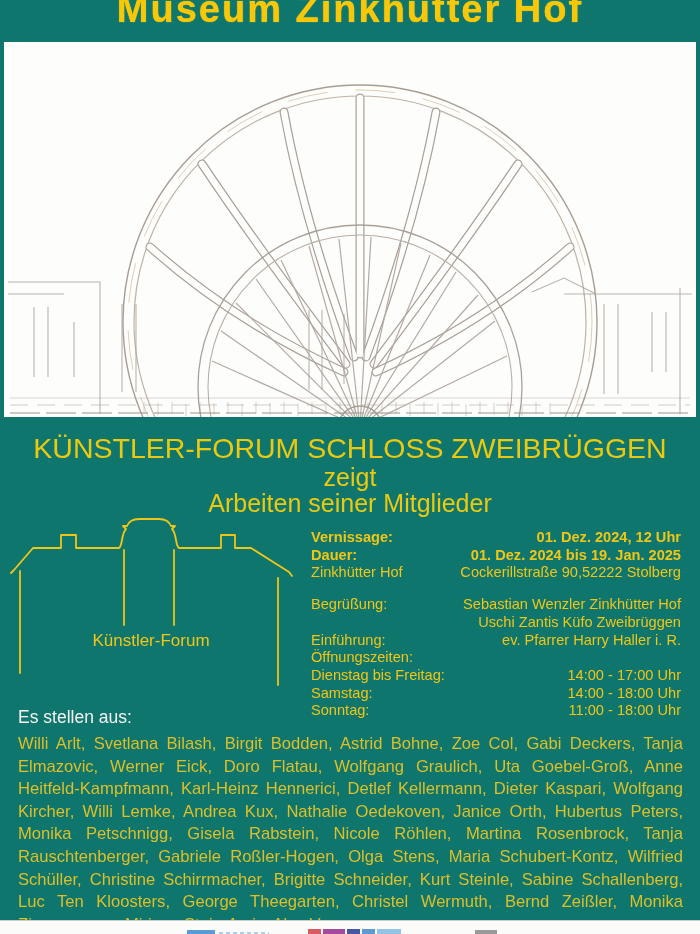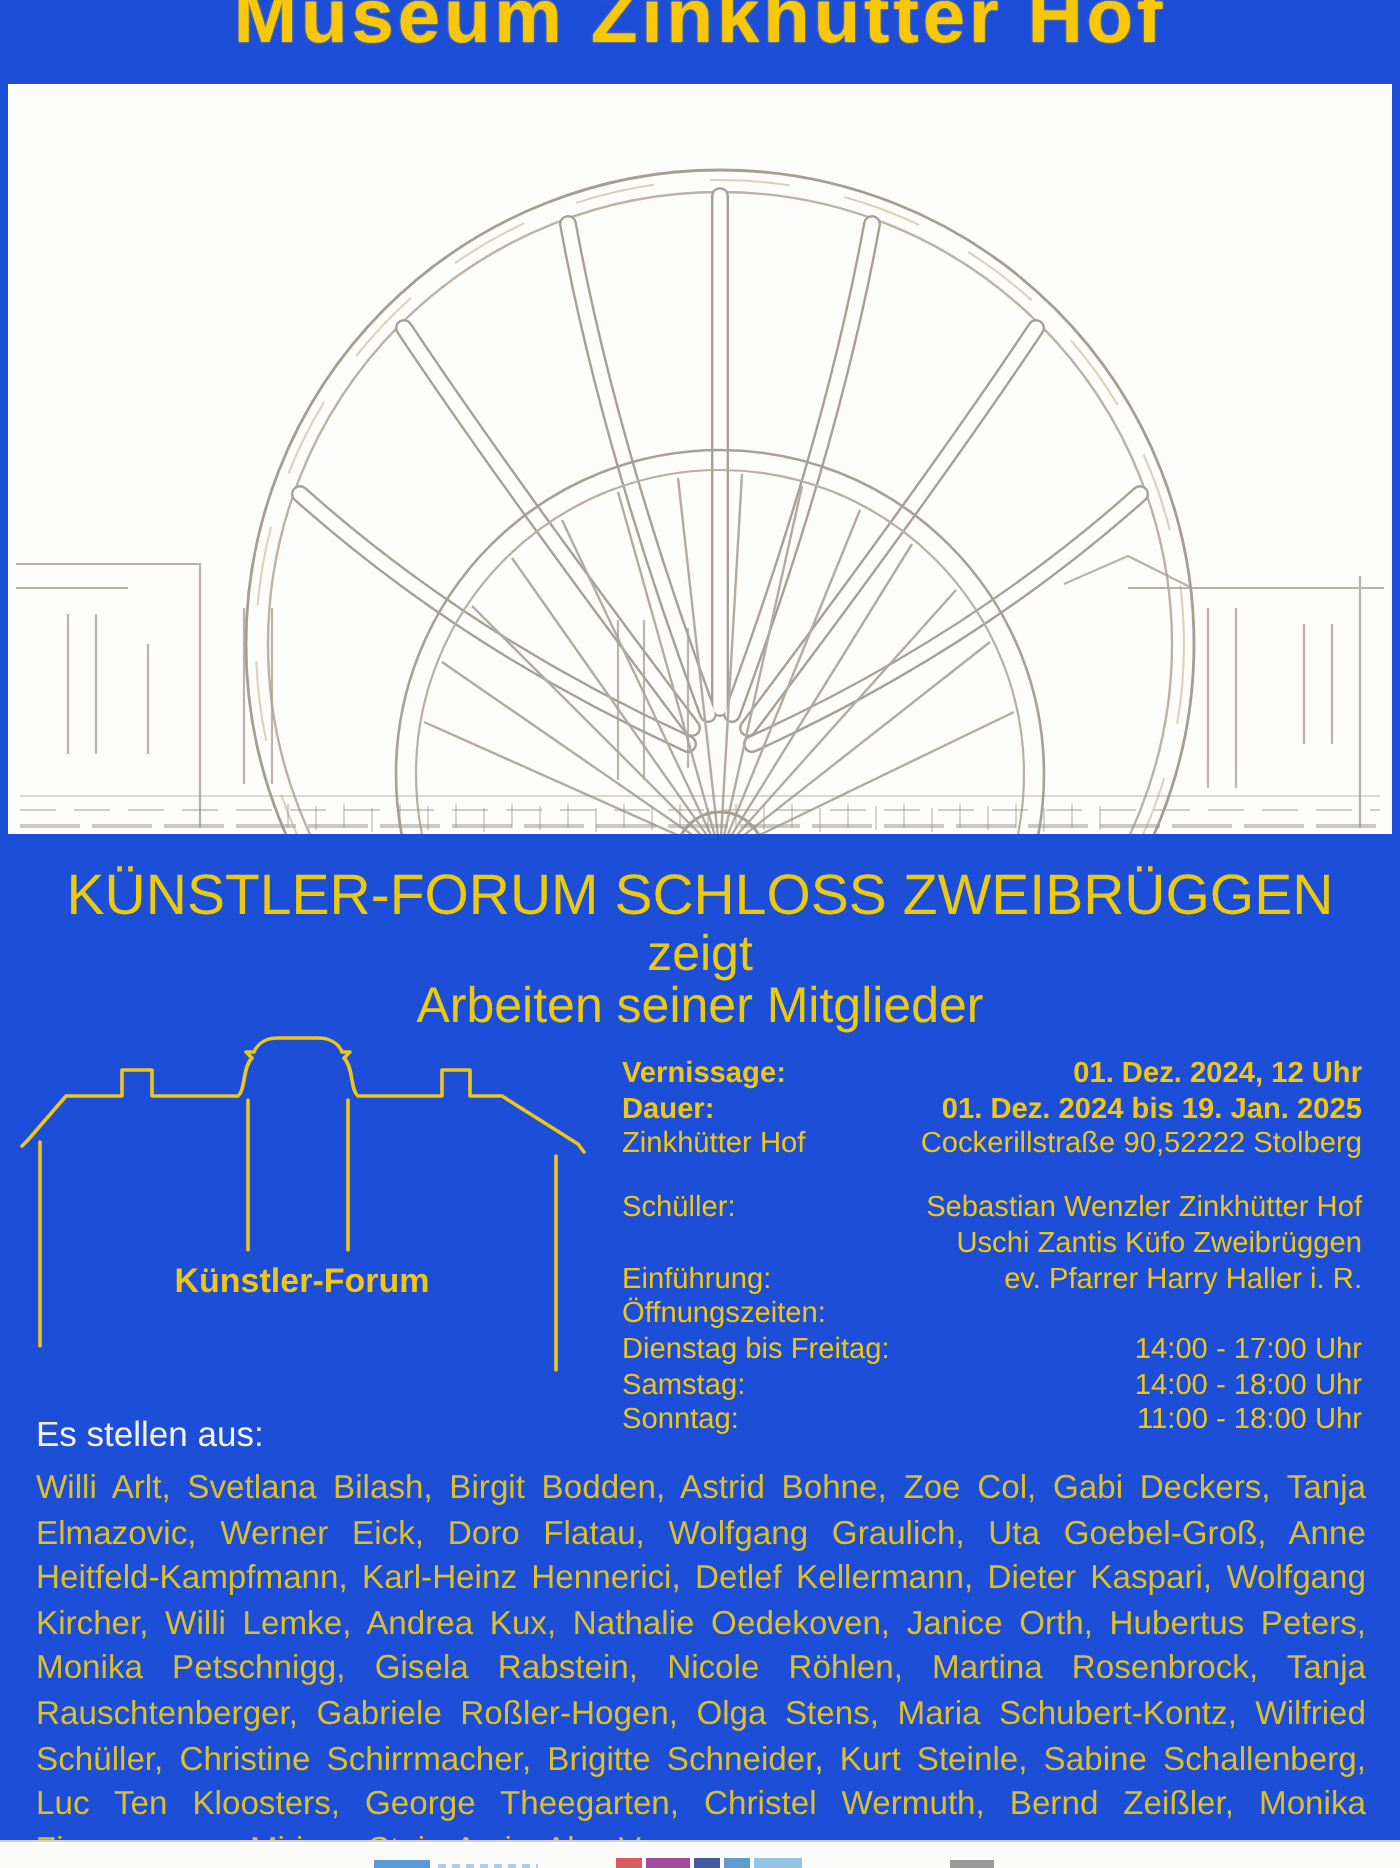--- a/index.html
+++ b/index.html
@@ -1,18 +1,18 @@
 <!DOCTYPE html>
 <html><head>
 <meta charset="utf-8">
 <style>
   html,body{margin:0;padding:0;background:#2e2a28;}
   .poster{
     position:relative;width:700px;height:934px;overflow:hidden;
-    background:#1d4ed8;
+    background:#0f766e;
     font-family:"Liberation Sans", sans-serif;
   }
   
   .title-bar{position:absolute;left:0;top:0;width:700px;height:42px;overflow:hidden;}
   .title-bar h1{
     margin:0;position:absolute;top:-11px;left:0;width:100%;
     text-align:center;font-size:38px;line-height:40px;font-weight:bold;
     letter-spacing:2px;color:#f8c808;white-space:nowrap;
     text-shadow:0 0 1px #f8c808;
   }
@@ -25,21 +25,21 @@
   
   .headline{position:absolute;left:0;top:433px;width:700px;text-align:center;color:#eac90f;}
   .headline .l1{font-size:28.5px;line-height:31px;letter-spacing:0px;}
   .headline .l2{font-size:25px;line-height:26px;}
   .headline .l3{font-size:25px;line-height:26px;}
   
   .castle{position:absolute;left:8px;top:515px;width:296px;height:180px;}
   .castle svg{position:absolute;left:0;top:0;}
   .castle .lbl{
     position:absolute;left:10px;top:116px;width:266px;text-align:center;
-    color:#f0c616;font-weight:bold;font-size:17px;line-height:19.5px;
+    color:#f0c616;font-weight:normal;font-size:17px;line-height:19.5px;
   }
   
   .details{position:absolute;left:311px;top:529px;width:370px;color:#f0c616;font-size:14.6px;}
   .details .row{display:flex;justify-content:space-between;line-height:17.7px;white-space:nowrap;gap:48px;}
   .details .row .lab{text-align:left;}
   .details .row .val{text-align:right;flex:1;}
   .details .row.b{font-weight:bold;}
   .details .spacer{height:14px;}
   
   .exhibitors{
@@ -189,21 +189,21 @@
     <div class="row b">
       <span class="lab">Dauer:</span>
       <span class="val">01. Dez. 2024 bis 19. Jan. 2025</span>
     </div>
     <div class="row">
       <span class="lab">Zinkhütter Hof</span>
       <span class="val">Cockerillstraße 90,52222 Stolberg</span>
     </div>
     <div class="spacer"></div>
     <div class="row">
-      <span class="lab">Schüller:</span>
+      <span class="lab">Begrüßung:</span>
       <span class="val">Sebastian Wenzler Zinkhütter Hof</span>
     </div>
     <div class="row">
       <span class="lab"></span>
       <span class="val">Uschi Zantis Küfo Zweibrüggen</span>
     </div>
     <div class="row">
       <span class="lab">Einführung:</span>
       <span class="val">ev. Pfarrer Harry Haller i. R.</span>
     </div>

